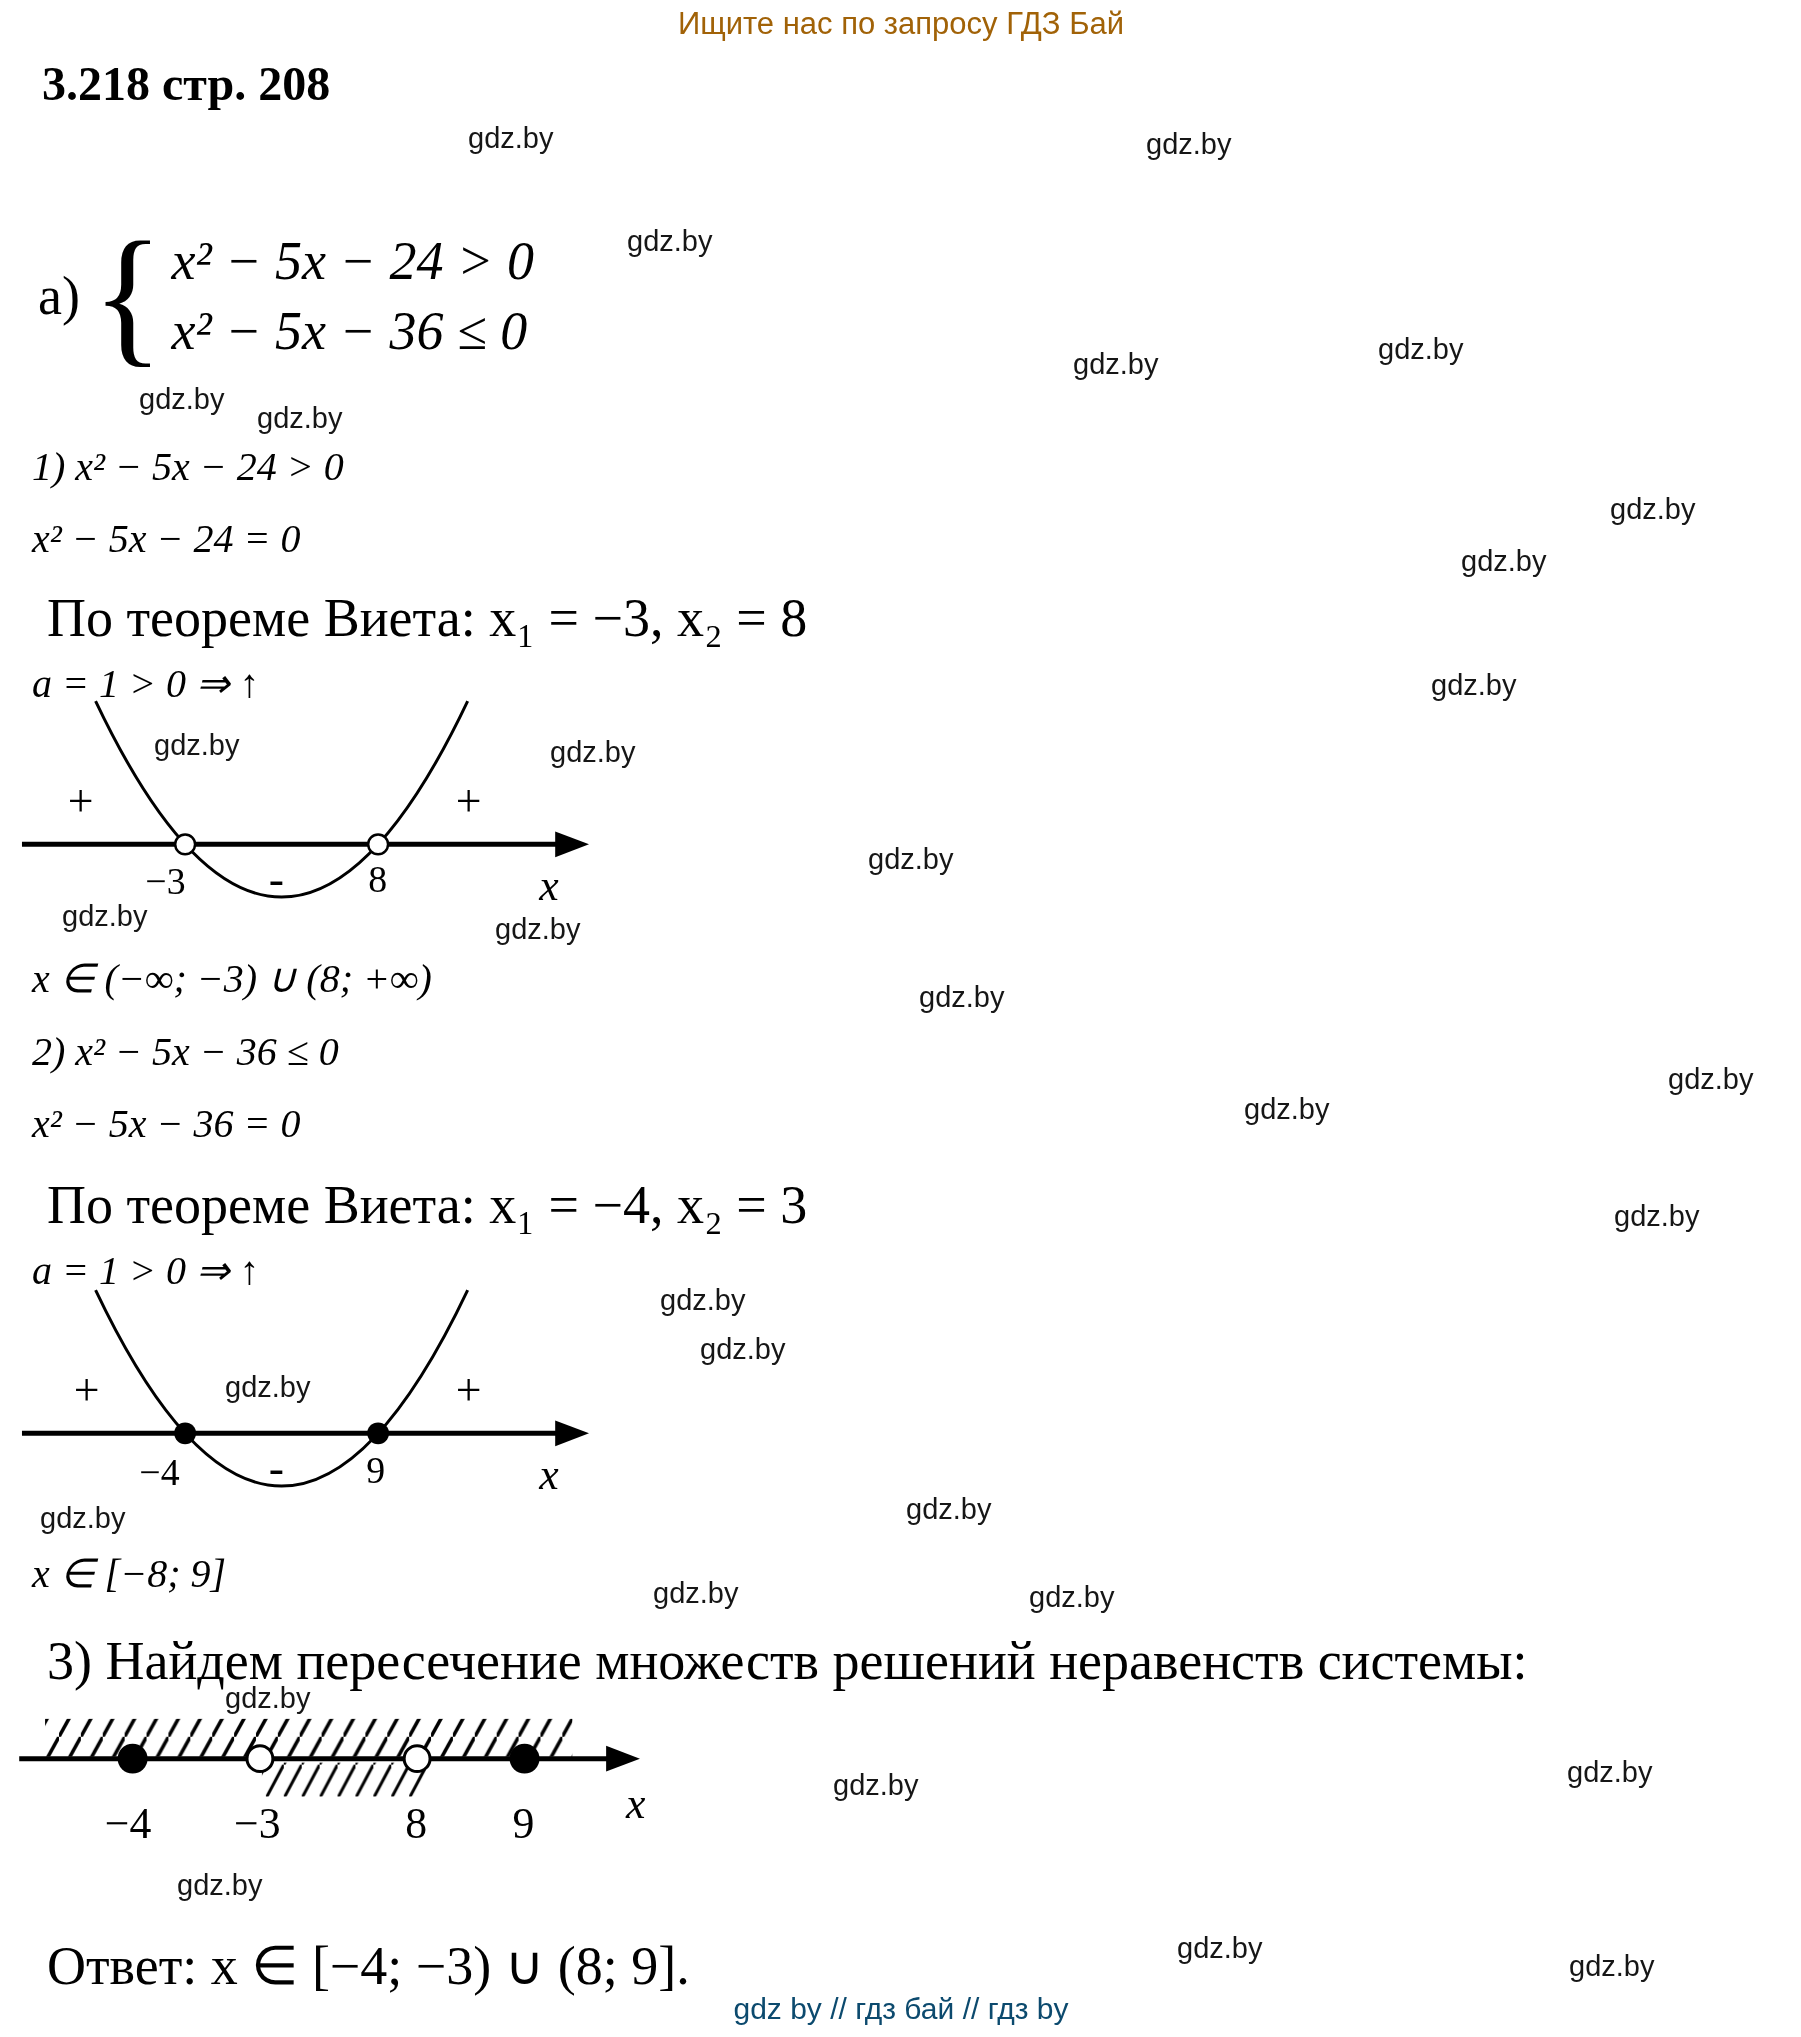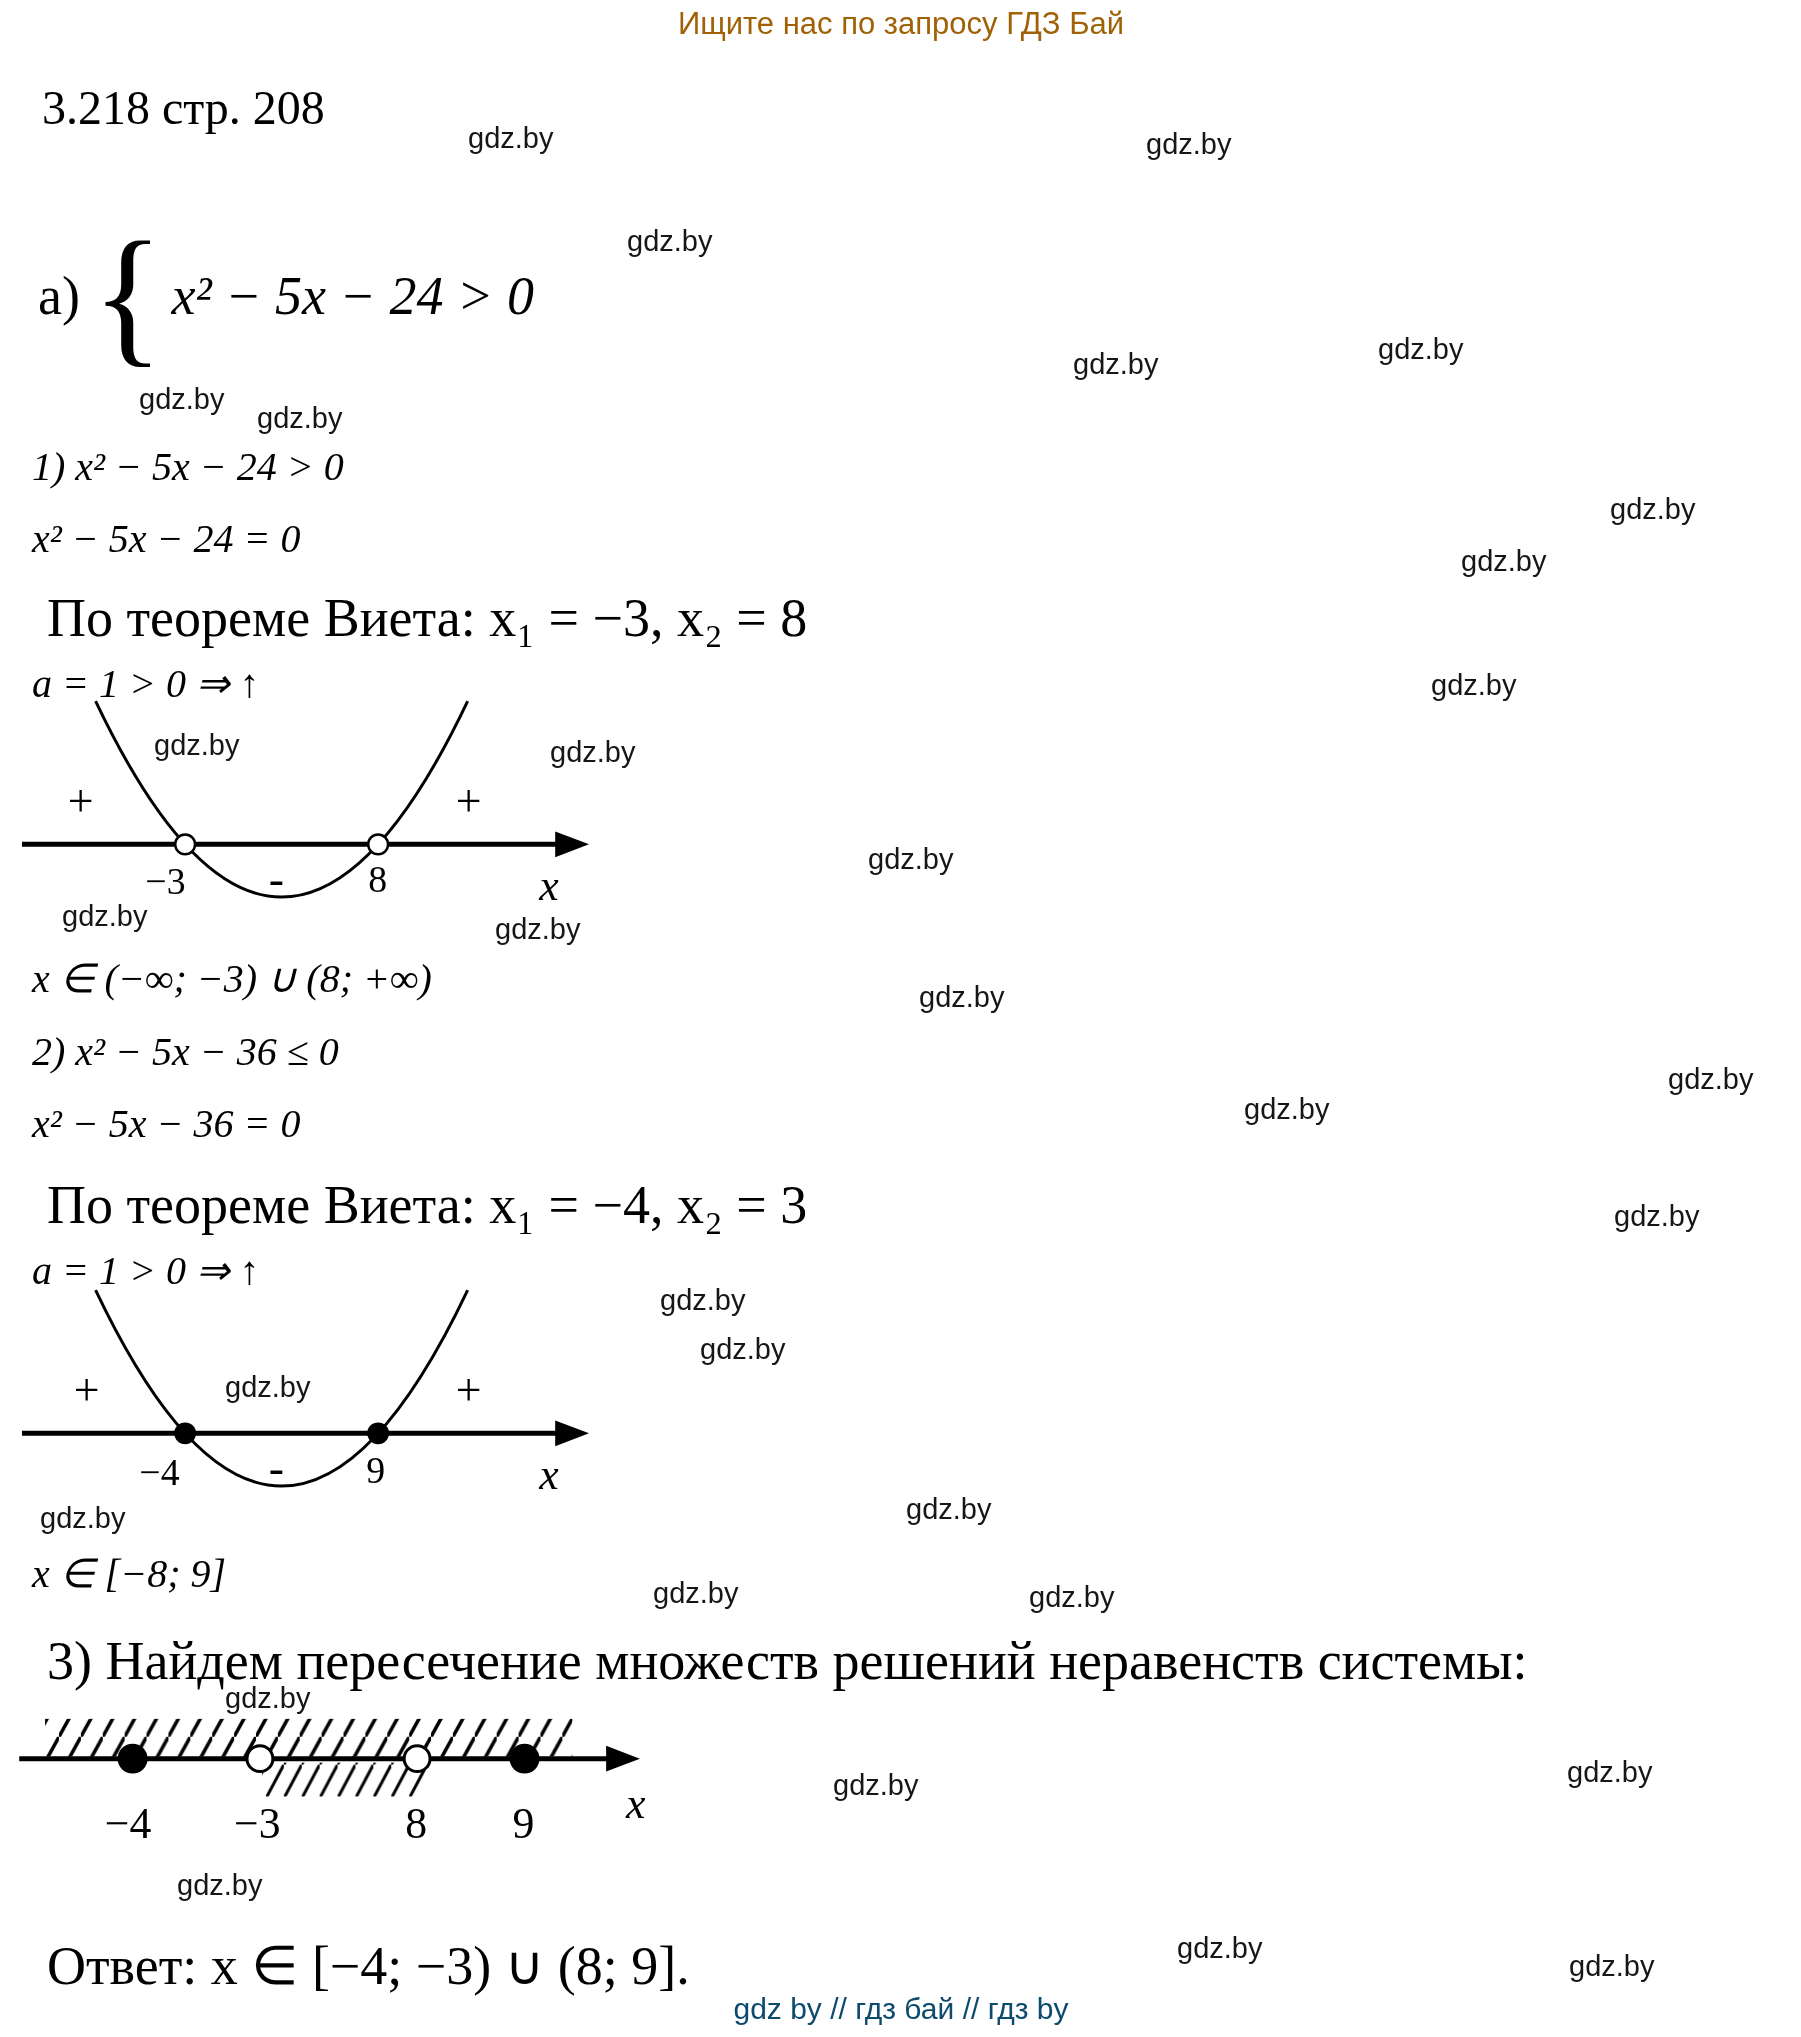--- a/index.html
+++ b/index.html
@@ -5,21 +5,21 @@
   html,body{margin:0;padding:0;}
   body{
     width:1802px;height:2038px;position:relative;overflow:hidden;
     background:#ffffff;color:#000;
     font-family:"Liberation Serif", serif;
   }
   .banner{
     position:absolute;top:6px;left:0;width:100%;text-align:center;
     font-family:"Liberation Sans", sans-serif;font-size:31px;color:#a16207;
   }
-  .heading{position:absolute;left:42px;top:80px;font-size:48px;font-weight:normal;white-space:nowrap;}
+  .heading{position:absolute;left:42px;top:56px;font-size:48px;font-weight:bold;white-space:nowrap;}
   .wm{
     position:absolute;font-family:"Liberation Sans", sans-serif;
     font-size:29px;color:#161616;white-space:nowrap;
   }
   .math{position:absolute;left:32px;font-size:40px;font-style:italic;white-space:nowrap;}
   .tline{position:absolute;left:47px;font-size:54px;white-space:nowrap;}
   .system{position:absolute;left:38px;top:221px;display:flex;align-items:center;}
   .system-label{font-size:54px;margin-right:12px;}
   .brace{font-size:149px;line-height:1;font-weight:400;margin-right:8px;transform:scaleY(1.02);}
   .system-lines{display:flex;flex-direction:column;gap:8px;}
@@ -69,20 +69,21 @@
 <span class="wm" style="left:833px;top:1769px">gdz.by</span>
 <span class="wm" style="left:177px;top:1869px">gdz.by</span>
 <span class="wm" style="left:1177px;top:1932px">gdz.by</span>
 <span class="wm" style="left:1569px;top:1950px">gdz.by</span>
 
 <div class="system">
   <span class="system-label">а)</span>
   <span class="brace">{</span>
   <div class="system-lines">
     <span>x² − 5x − 24 &gt; 0</span>
+    <span>x² − 5x − 36 ≤ 0</span>
   </div>
 </div>
 
 <div class="math" style="top:443px">1) x² − 5x − 24 &gt; 0</div>
 <div class="math" style="top:515px">x² − 5x − 24 = 0</div>
 <div class="tline" style="top:587px">По теореме Виета: x₁ = −3, x₂ = 8</div>
 <div class="math" style="top:660px">a = 1 &gt; 0 ⇒ ↑</div>
 
 <svg class="diagram" style="left:18px;top:695px" width="577" height="244" viewBox="0 0 580 245">
   <path d="M 78,6 Q 265,400 452,6" fill="none" stroke="#000" stroke-width="3"></path>

